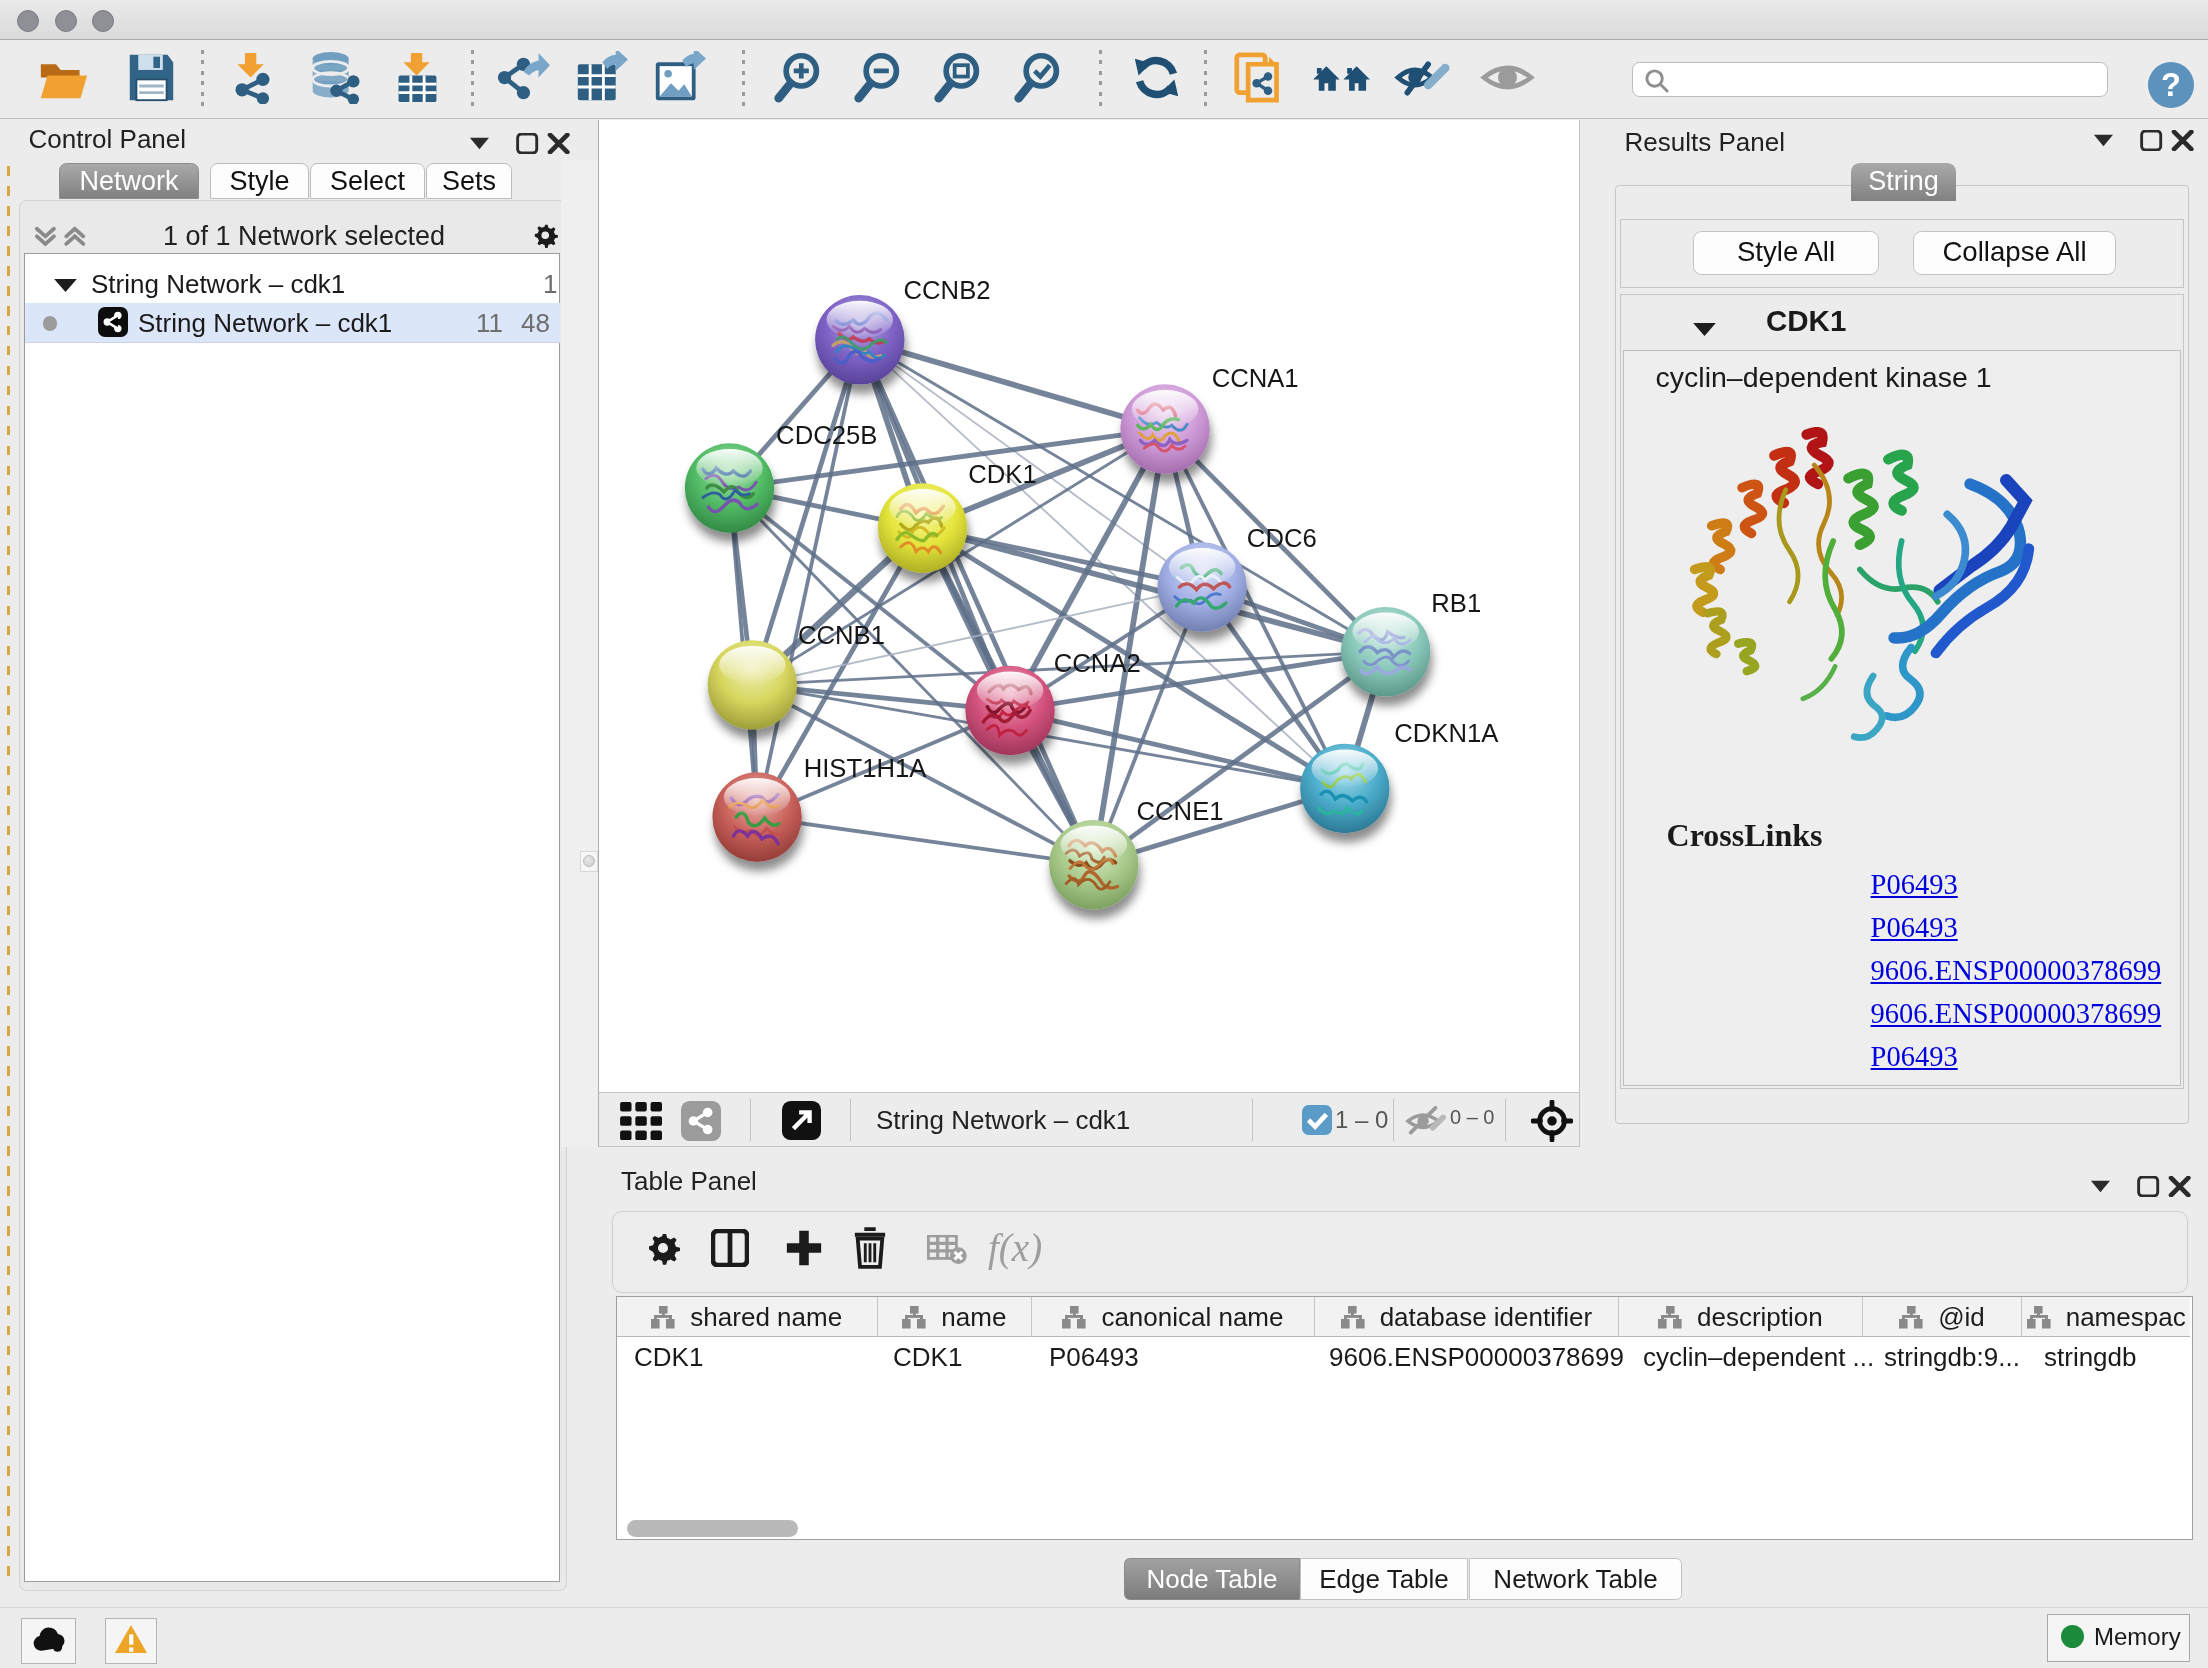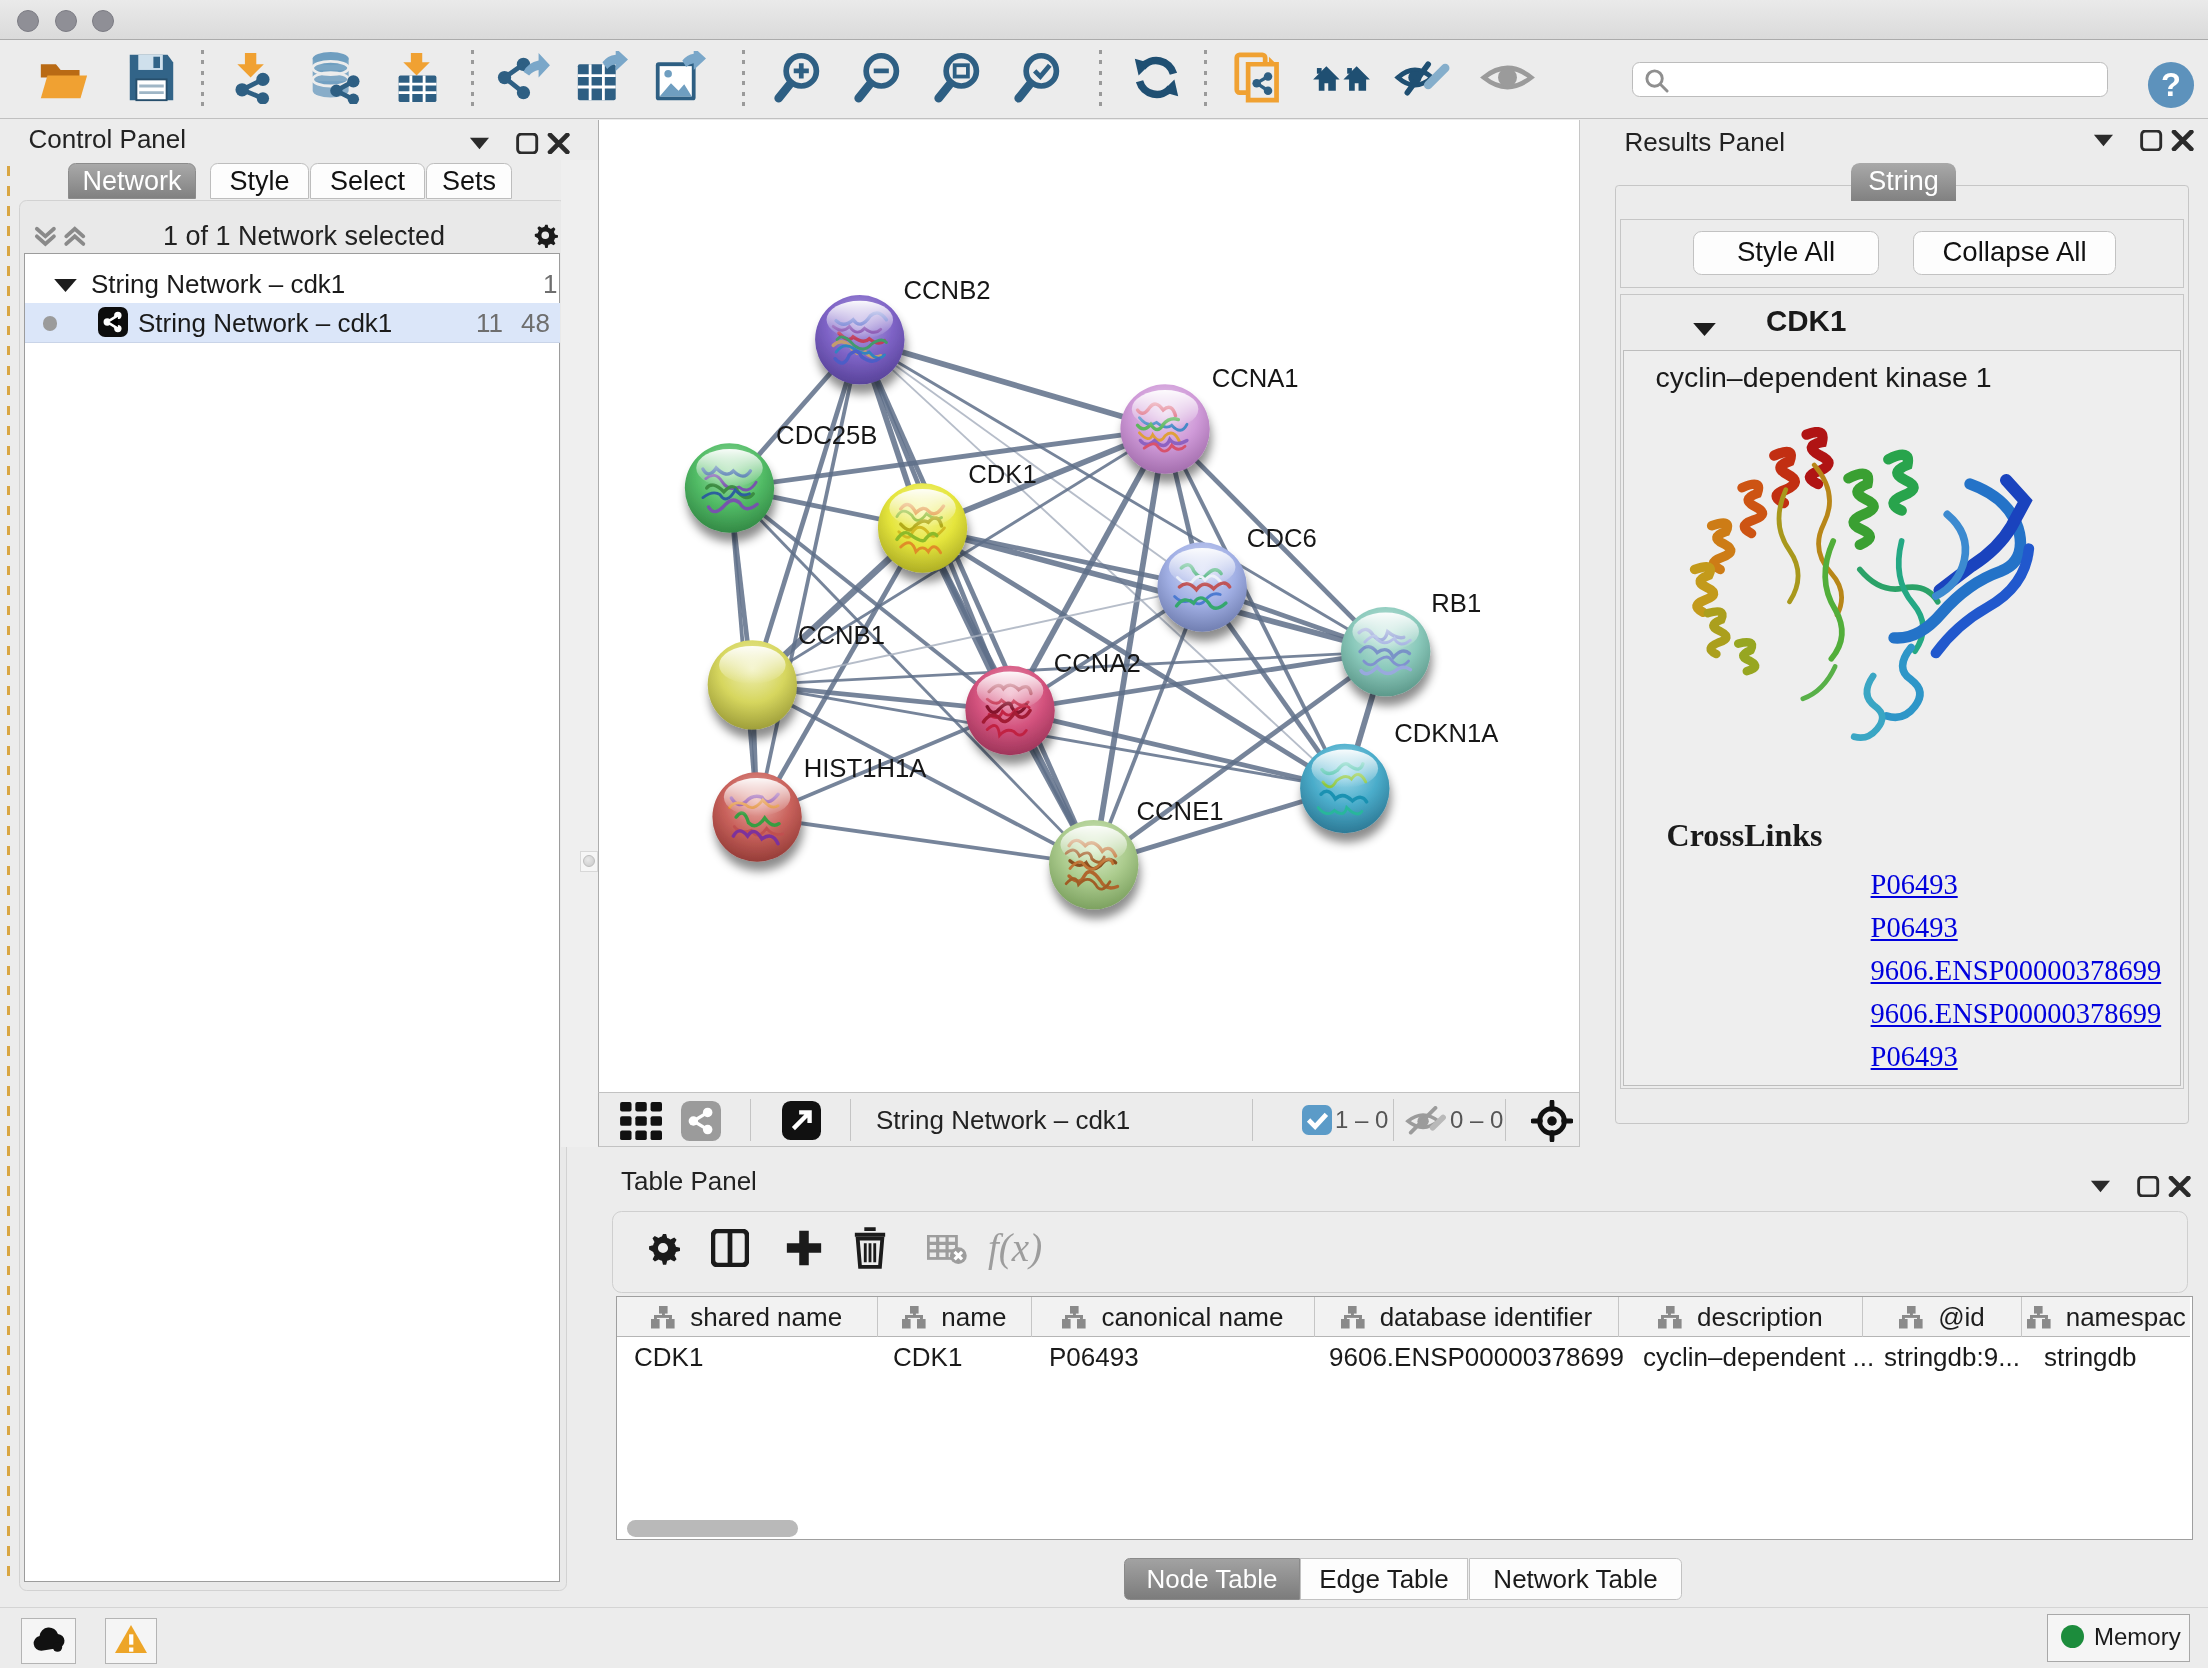--- a/index.html
+++ b/index.html
@@ -261,21 +261,21 @@
 
 <div class="abs" id="leftstrip"></div>
 
 <div class="abs phead" style="left:28.5px; top:124px;">Control Panel</div>
 <svg class="pctl" style="left:468px; top:133px;" width="105" height="21" viewBox="0 0 110 22">
   <path d="M2 5 L22 5 L12 17 Z" fill="#2b2b2b"></path>
   <rect x="52" y="1" width="20" height="20" rx="4" fill="none" stroke="#2b2b2b" stroke-width="3"></rect>
   <path d="M86 2 L104 20 M104 2 L86 20" stroke="#2b2b2b" stroke-width="5" stroke-linecap="round"></path>
 </svg>
 
-<div class="tab tabsel" style="left:68px;  width:128px;">Network</div>
+<div class="tab tabsel" style="left:59px;  width:140px;">Network</div>
 <div class="tab" style="left:210px; width:99px;">Style</div>
 <div class="tab" style="left:310px; width:115px;">Select</div>
 <div class="tab" style="left:426px; width:86px;">Sets</div>
 
 <div class="abs" id="cp-well"></div>
 
 <svg class="pctl" style="left:34px; top:223px;" width="55" height="28.5" viewBox="0 0 58 30">
   <g stroke="#8a8a8a" stroke-width="4" fill="none" stroke-linecap="round">
     <path d="M3 6 L12 14 L21 6"></path>
       <path d="M3 14 L12 22 L21 14"></path>
@@ -654,21 +654,21 @@
     <path d="M7 16 l7 7 12 -13" stroke="#fff" stroke-width="5" fill="none"></path>
   </svg>
   <div style="position:absolute; left:736px; top:13.3px; font-size:24px; color:#555;">1 – 0</div>
   <div class="nbsep" style="left:794px;"></div>
   <svg style="position:absolute; left:805px; top:13.3px;" width="42" height="28.5" viewBox="0 0 44 30">
     <path d="M4 16 Q20 3 36 16 Q20 29 4 16 Z" fill="none" stroke="#9b9b9b" stroke-width="3.6"></path>
     <circle cx="20" cy="16" r="6" fill="#9b9b9b"></circle>
     <path d="M7 28 L33 2" stroke="#9b9b9b" stroke-width="4" stroke-linecap="round"></path>
     <path d="M30 23 L41 12" stroke="#b9b9b9" stroke-width="6" stroke-linecap="round"></path>
   </svg>
-  <div style="position:absolute; left:851px; top:13.3px; font-size:24px; color:#555;">0 – 0</div>
+  <div style="position:absolute; left:851px; top:13.3px; font-size:20px; color:#555;">0 – 0</div>
   <div class="nbsep" style="left:906px;"></div>
   <svg style="position:absolute; left:932px; top:6.7px;" width="42" height="42" viewBox="0 0 44 44">
     <circle cx="22" cy="22" r="13" fill="none" stroke="#111" stroke-width="5"></circle>
     <circle cx="22" cy="22" r="5" fill="#111"></circle>
     <g stroke="#111" stroke-width="5" stroke-linecap="round">
       <path d="M22 2 v8 M22 34 v8 M2 22 h8 M34 22 h8"></path>
     </g>
   </svg>
 </div>
 <div class="abs" id="midstrip"></div>

